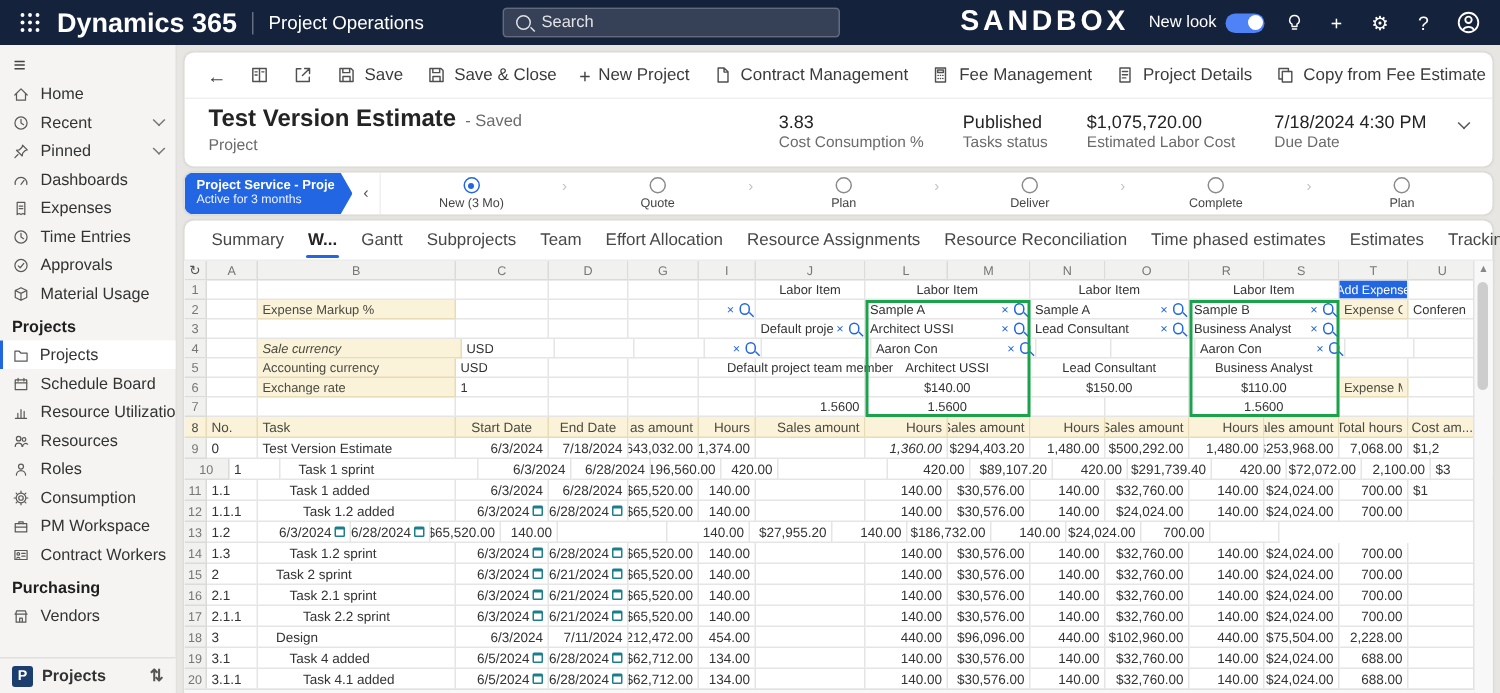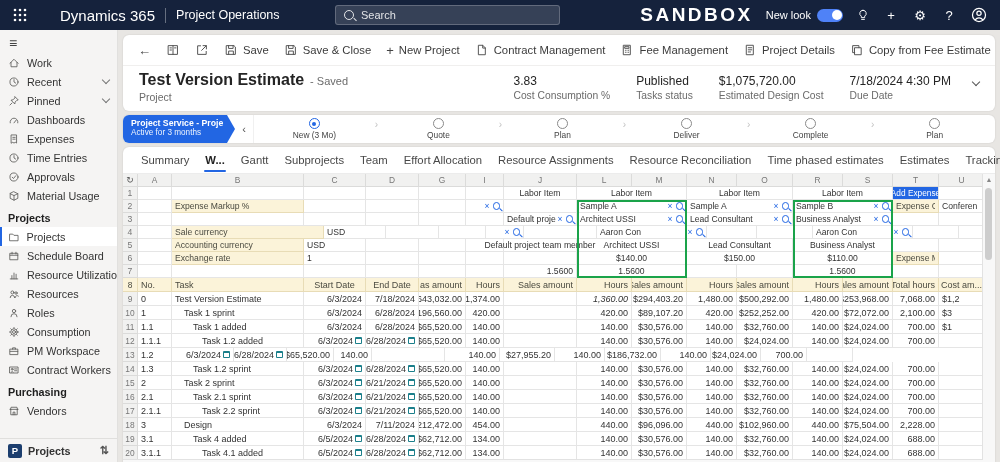--- a/index.html
+++ b/index.html
@@ -2,21 +2,21 @@
 <html><head>
 <meta charset="utf-8">
 <style>
   html,body{margin:0;padding:0;width:1000px;height:462px;overflow:hidden;
     font-family:"Liberation Sans",sans-serif;background:#e8e6e3;-webkit-font-smoothing:antialiased;}
   #app{position:relative;width:1000px;height:462px;}
 
   
   .topbar{position:absolute;top:0;left:0;right:0;height:30px;background:#15223C;color:#fff;
     display:flex;align-items:center;gap:10px;padding:0 12px;box-sizing:border-box;z-index:20;}
-  .brand{font-size:15px;font-weight:normal;white-space:nowrap;margin-left:22px;}
+  .brand{font-size:18px;font-weight:bold;white-space:nowrap;}
   .appname{font-size:12.5px;white-space:nowrap;}
   .tb-div{width:1px;height:15px;background:rgba(255,255,255,.35);}
   .tb-search{position:absolute;left:335px;top:5px;width:225px;height:20px;border-radius:3px;
     background:rgba(255,255,255,.14);border:1px solid rgba(255,255,255,.22);
     display:flex;align-items:center;gap:7px;padding:0 8px;box-sizing:border-box;}
   .tb-search-text{font-size:11px;color:rgba(255,255,255,.85);}
   .mag-white{width:8px;height:8px;border:1.3px solid rgba(255,255,255,.85);border-radius:50%;position:relative;flex:none;}
   .mag-white::after{content:"";position:absolute;width:4px;height:1.3px;background:rgba(255,255,255,.85);
     right:-3.5px;bottom:-1.5px;transform:rotate(45deg);}
   .tb-right{margin-left:auto;display:flex;align-items:center;gap:13px;}
@@ -182,21 +182,21 @@
   </div>
 
   <div class="sidebar">
     <div class="sb-burger">≡</div>
     <div>
         <div class="sb-item">
           <span class="svgi"><svg viewBox="0 0 16 16">
               <path d="M2.5 8.5L8 3l5.5 5.5"></path>
               <path d="M4 7.2V13h8V7.2"></path>
             </svg></span>
-          <span class="sb-label">Work</span>
+          <span class="sb-label">Home</span>
         </div>
         <div class="sb-item">
           <span class="svgi"><svg viewBox="0 0 16 16">
               <circle cx="8" cy="8" r="5.4"></circle>
               <path d="M8 4.8V8l2.3 1.5"></path>
             </svg></span>
           <span class="sb-label">Recent</span>
           <span class="chev sb-caret"></span>
         </div>
         <div class="sb-item">
@@ -390,21 +390,21 @@
               <div class="stat">
                 <div class="stat-value">3.83</div>
                 <div class="stat-label">Cost Consumption %</div>
               </div>
               <div class="stat">
                 <div class="stat-value">Published</div>
                 <div class="stat-label">Tasks status</div>
               </div>
               <div class="stat">
                 <div class="stat-value">$1,075,720.00</div>
-                <div class="stat-label">Estimated Design Cost</div>
+                <div class="stat-label">Estimated Labor Cost</div>
               </div>
               <div class="stat">
                 <div class="stat-value">7/18/2024 4:30 PM</div>
                 <div class="stat-label">Due Date</div>
               </div>
             </div>
           <span class="chev rh-chev"></span>
         </div>
       </div>
     </div>
@@ -613,21 +613,21 @@
                   <span class="lk-x">×</span>
                   <span class="lk-mag"></span>
                 </span>
               </div>
               <div class="scell " style="width: 46px;"></div>
               <div class="scell " style="width: 46px;"></div>
             </div>
             <div class="srow crow">
               <div class="scell gut" style="width: 15px;">4</div>
               <div class="scell " style="width: 34px;"></div>
-              <div class="scell yellow " style="width: 152px;">
+              <div class="scell yellow " style="width: 136px; font-style: italic;">
                 <span class="ctext">Sale currency</span>
               </div>
               <div class="scell " style="width: 62px;">
                 <span class="ctext">USD</span>
               </div>
               <div class="scell " style="width: 53px;"></div>
               <div class="scell " style="width: 47px;"></div>
               <div class="scell " style="width: 38px;">
                 <span class="ctext"></span>
                 <span class="lk-icons">
@@ -765,36 +765,36 @@
               <div class="scell ar" style="width: 55px; font-style: italic;">1,360.00</div>
               <div class="scell ar" style="width: 55px;">$294,403.20</div>
               <div class="scell ar" style="width: 50px;">1,480.00</div>
               <div class="scell ar" style="width: 56px;">$500,292.00</div>
               <div class="scell ar" style="width: 50px;">1,480.00</div>
               <div class="scell ar" style="width: 50px;">$253,968.00</div>
               <div class="scell ar" style="width: 46px;">7,068.00</div>
               <div class="scell " style="width: 46px;">$1,2</div>
             </div>
             <div class="srow drow">
-              <div class="scell gut" style="width: 15px;">10</div>
+              <div class="scell gut" style="width: 30px;">10</div>
               <div class="scell " style="width: 34px;">1</div>
               <div class="scell " style="width: 132px; padding-left: 12px;">Task 1 sprint</div>
               <div class="scell ar" style="width: 62px;">
                 <span>6/3/2024</span>
               </div>
               <div class="scell ar" style="width: 53px;">
                 <span>6/28/2024</span>
               </div>
               <div class="scell ar" style="width: 47px;">$196,560.00</div>
               <div class="scell ar" style="width: 38px;">420.00</div>
               <div class="scell ar" style="width: 73px;"></div>
               <div class="scell ar" style="width: 55px;">420.00</div>
               <div class="scell ar" style="width: 55px;">$89,107.20</div>
               <div class="scell ar" style="width: 50px;">420.00</div>
-              <div class="scell ar" style="width: 56px;">$252,252.00</div>
+              <div class="scell ar" style="width: 56px;">$291,739.40</div>
               <div class="scell ar" style="width: 50px;">420.00</div>
               <div class="scell ar" style="width: 50px;">$72,072.00</div>
               <div class="scell ar" style="width: 46px;">2,100.00</div>
               <div class="scell " style="width: 46px;">$3</div>
             </div>
             <div class="srow drow">
               <div class="scell gut" style="width: 15px;">11</div>
               <div class="scell " style="width: 34px;">1.1</div>
               <div class="scell " style="width: 132px; padding-left: 21px;">Task 1 added</div>
               <div class="scell ar" style="width: 62px;">

